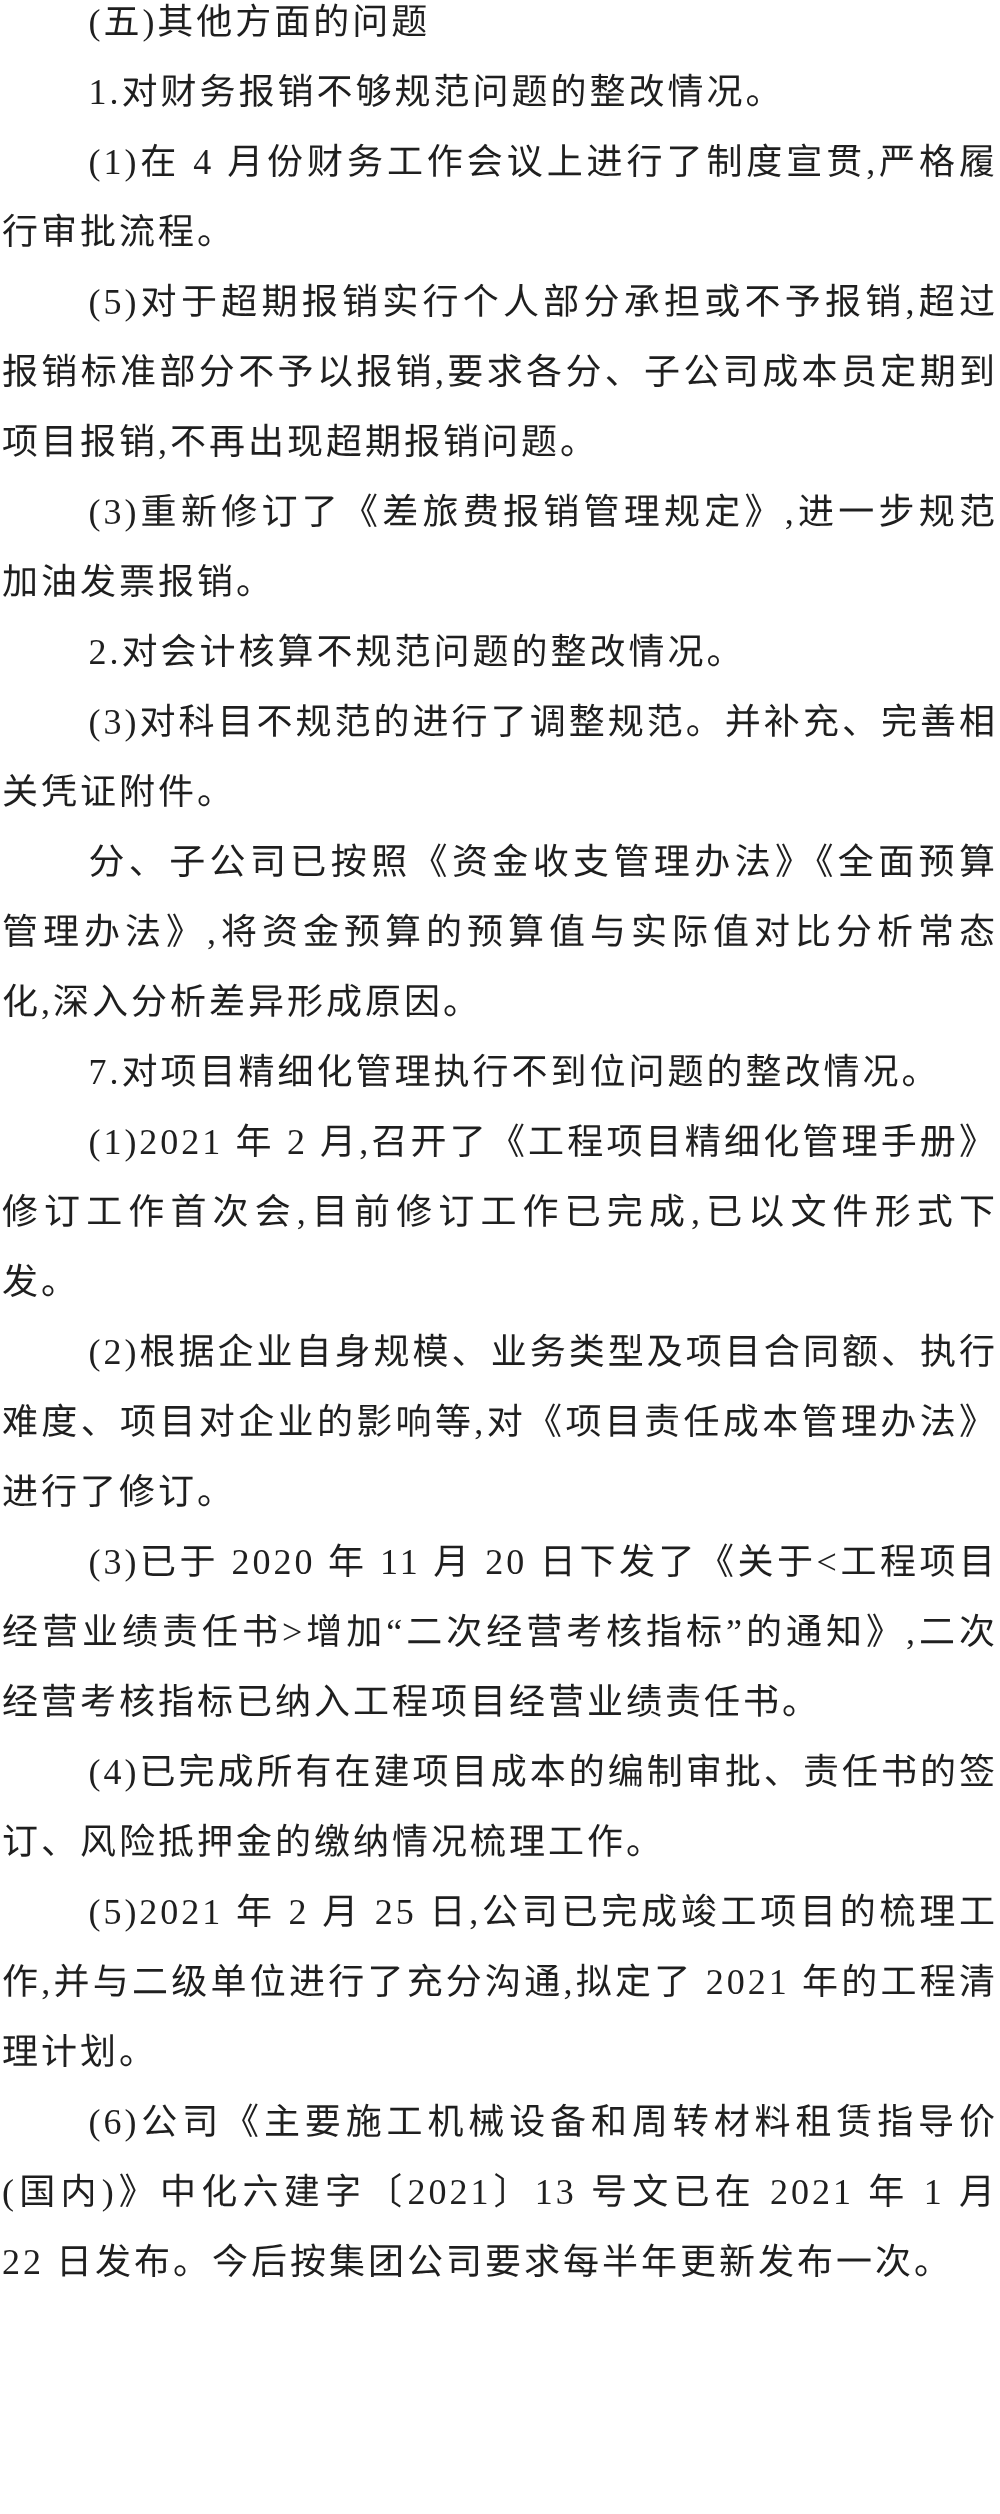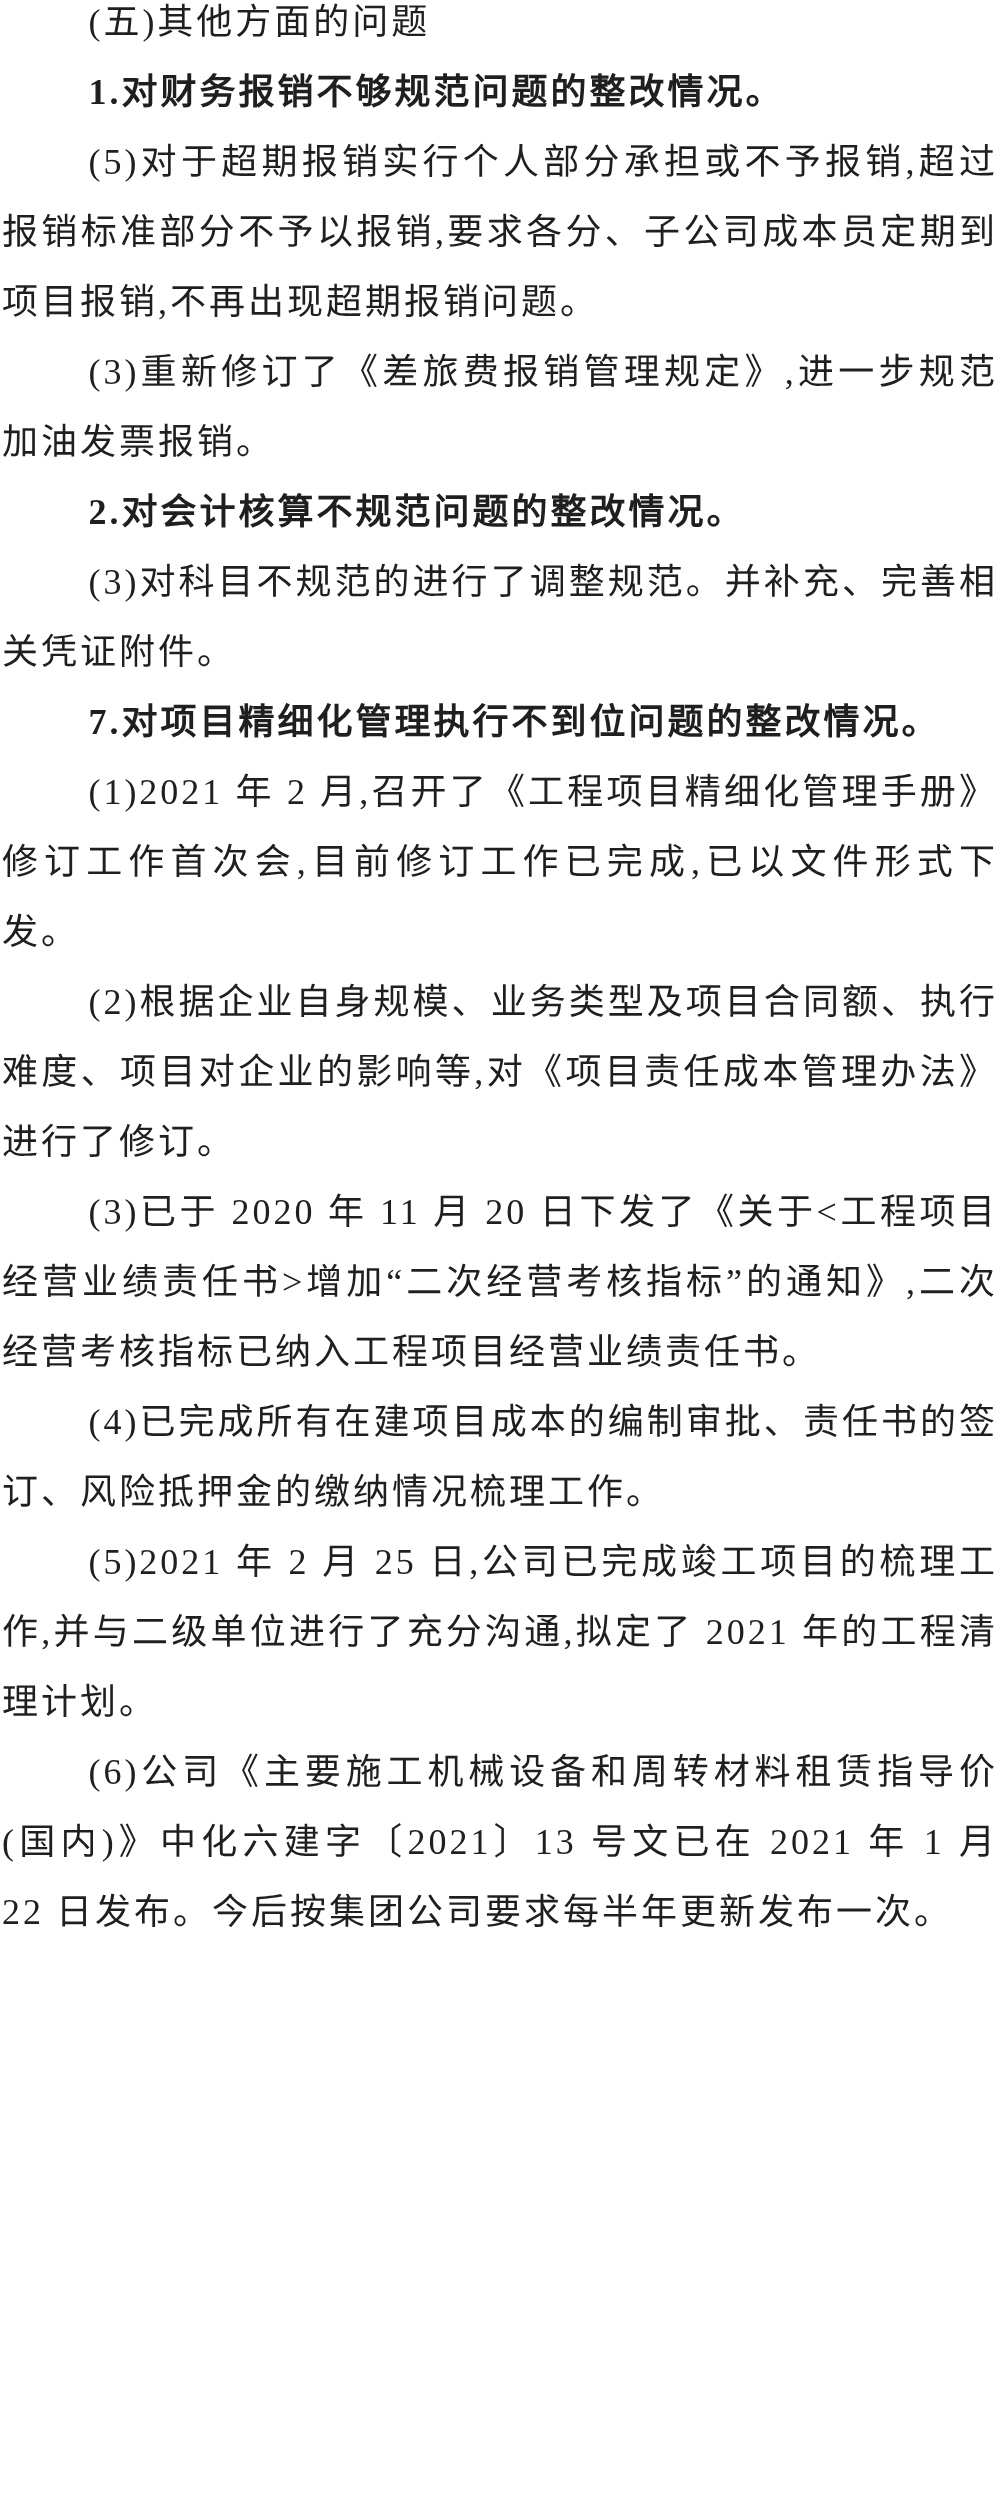--- a/index.html
+++ b/index.html
@@ -29,37 +29,39 @@
     letter-spacing: 3px;
   }
   p.para {
     margin: 0;
     padding: 0;
     text-align: justify;
     text-indent: 2.4em;
     word-break: normal;
   }
   p.para.heading {
-    font-weight: bold;
+    font-weight: normal;
   }
   p.para.subhead {
     font-weight: normal;
   }
 </style>
 </head>
 <body>
 
 <main class="page" style="background: rgb(255, 255, 255); color: rgb(31, 31, 31);">
   <div class="doc-body" id="doc-body">
       <p class="para subhead">(五)其他方面的问题</p>
       <p class="para heading">1.对财务报销不够规范问题的整改情况。</p>
+      <p class="para body">(1)在 4 月份财务工作会议上进行了制度宣贯,严格履行审批流程。</p>
       <p class="para body">(5)对于超期报销实行个人部分承担或不予报销,超过报销标准部分不予以报销,要求各分、子公司成本员定期到项目报销,不再出现超期报销问题。</p>
       <p class="para body">(3)重新修订了《差旅费报销管理规定》,进一步规范加油发票报销。</p>
       <p class="para heading">2.对会计核算不规范问题的整改情况。</p>
       <p class="para body">(3)对科目不规范的进行了调整规范。并补充、完善相关凭证附件。</p>
+      <p class="para body">分、子公司已按照《资金收支管理办法》《全面预算管理办法》,将资金预算的预算值与实际值对比分析常态化,深入分析差异形成原因。</p>
       <p class="para heading">7.对项目精细化管理执行不到位问题的整改情况。</p>
       <p class="para body">(1)2021 年 2 月,召开了《工程项目精细化管理手册》修订工作首次会,目前修订工作已完成,已以文件形式下发。</p>
       <p class="para body">(2)根据企业自身规模、业务类型及项目合同额、执行难度、项目对企业的影响等,对《项目责任成本管理办法》进行了修订。</p>
       <p class="para body">(3)已于 2020 年 11 月 20 日下发了《关于&lt;工程项目经营业绩责任书&gt;增加“二次经营考核指标”的通知》,二次经营考核指标已纳入工程项目经营业绩责任书。</p>
       <p class="para body">(4)已完成所有在建项目成本的编制审批、责任书的签订、风险抵押金的缴纳情况梳理工作。</p>
       <p class="para body">(5)2021 年 2 月 25 日,公司已完成竣工项目的梳理工作,并与二级单位进行了充分沟通,拟定了 2021 年的工程清理计划。</p>
       <p class="para body">(6)公司《主要施工机械设备和周转材料租赁指导价(国内)》中化六建字〔2021〕13 号文已在 2021 年 1 月 22 日发布。今后按集团公司要求每半年更新发布一次。</p>
     </div>
 </main>
 

